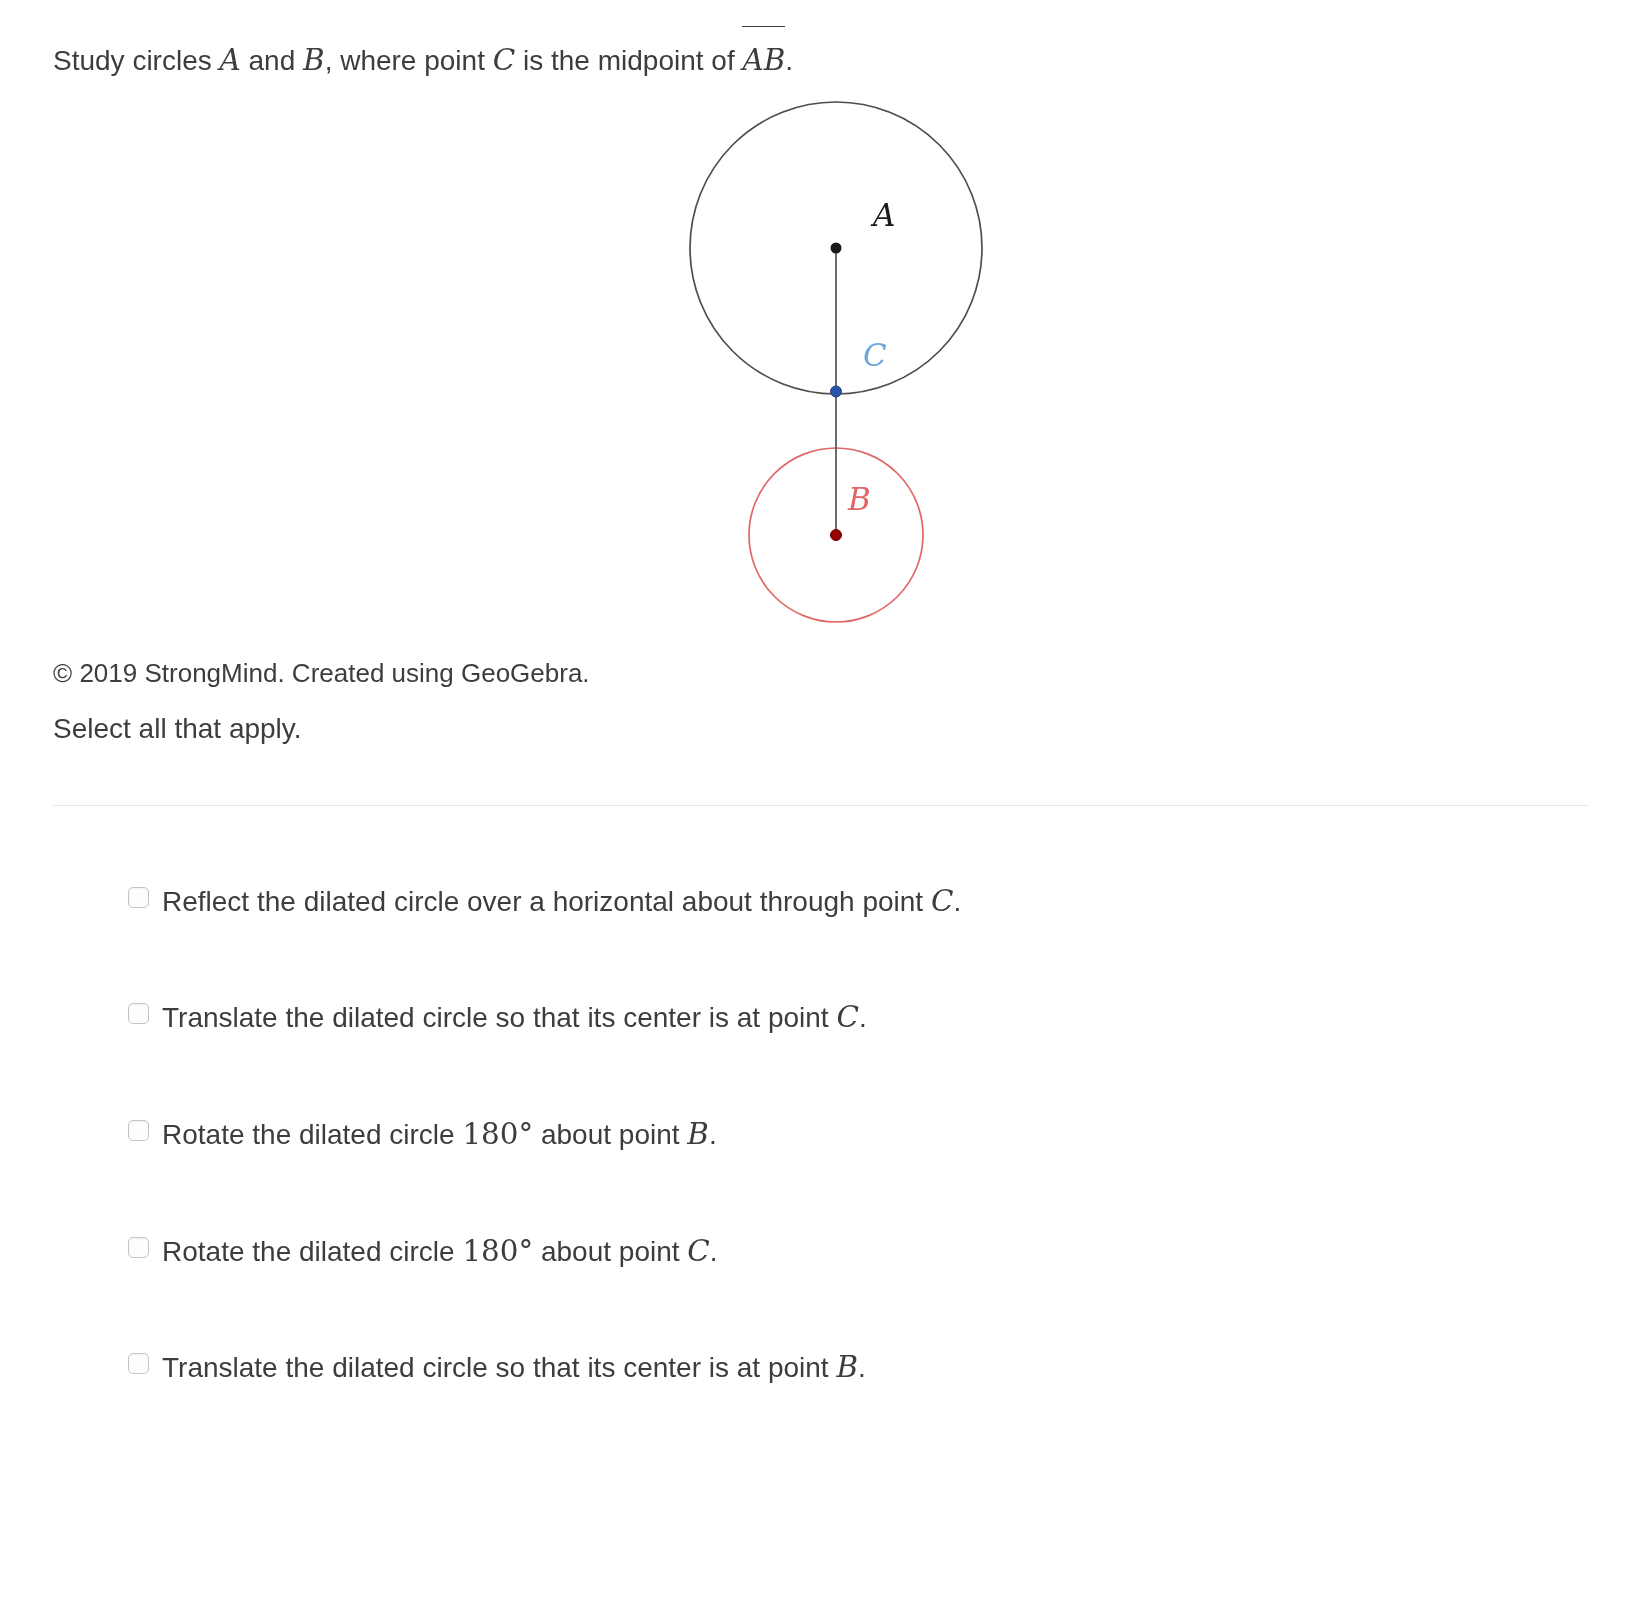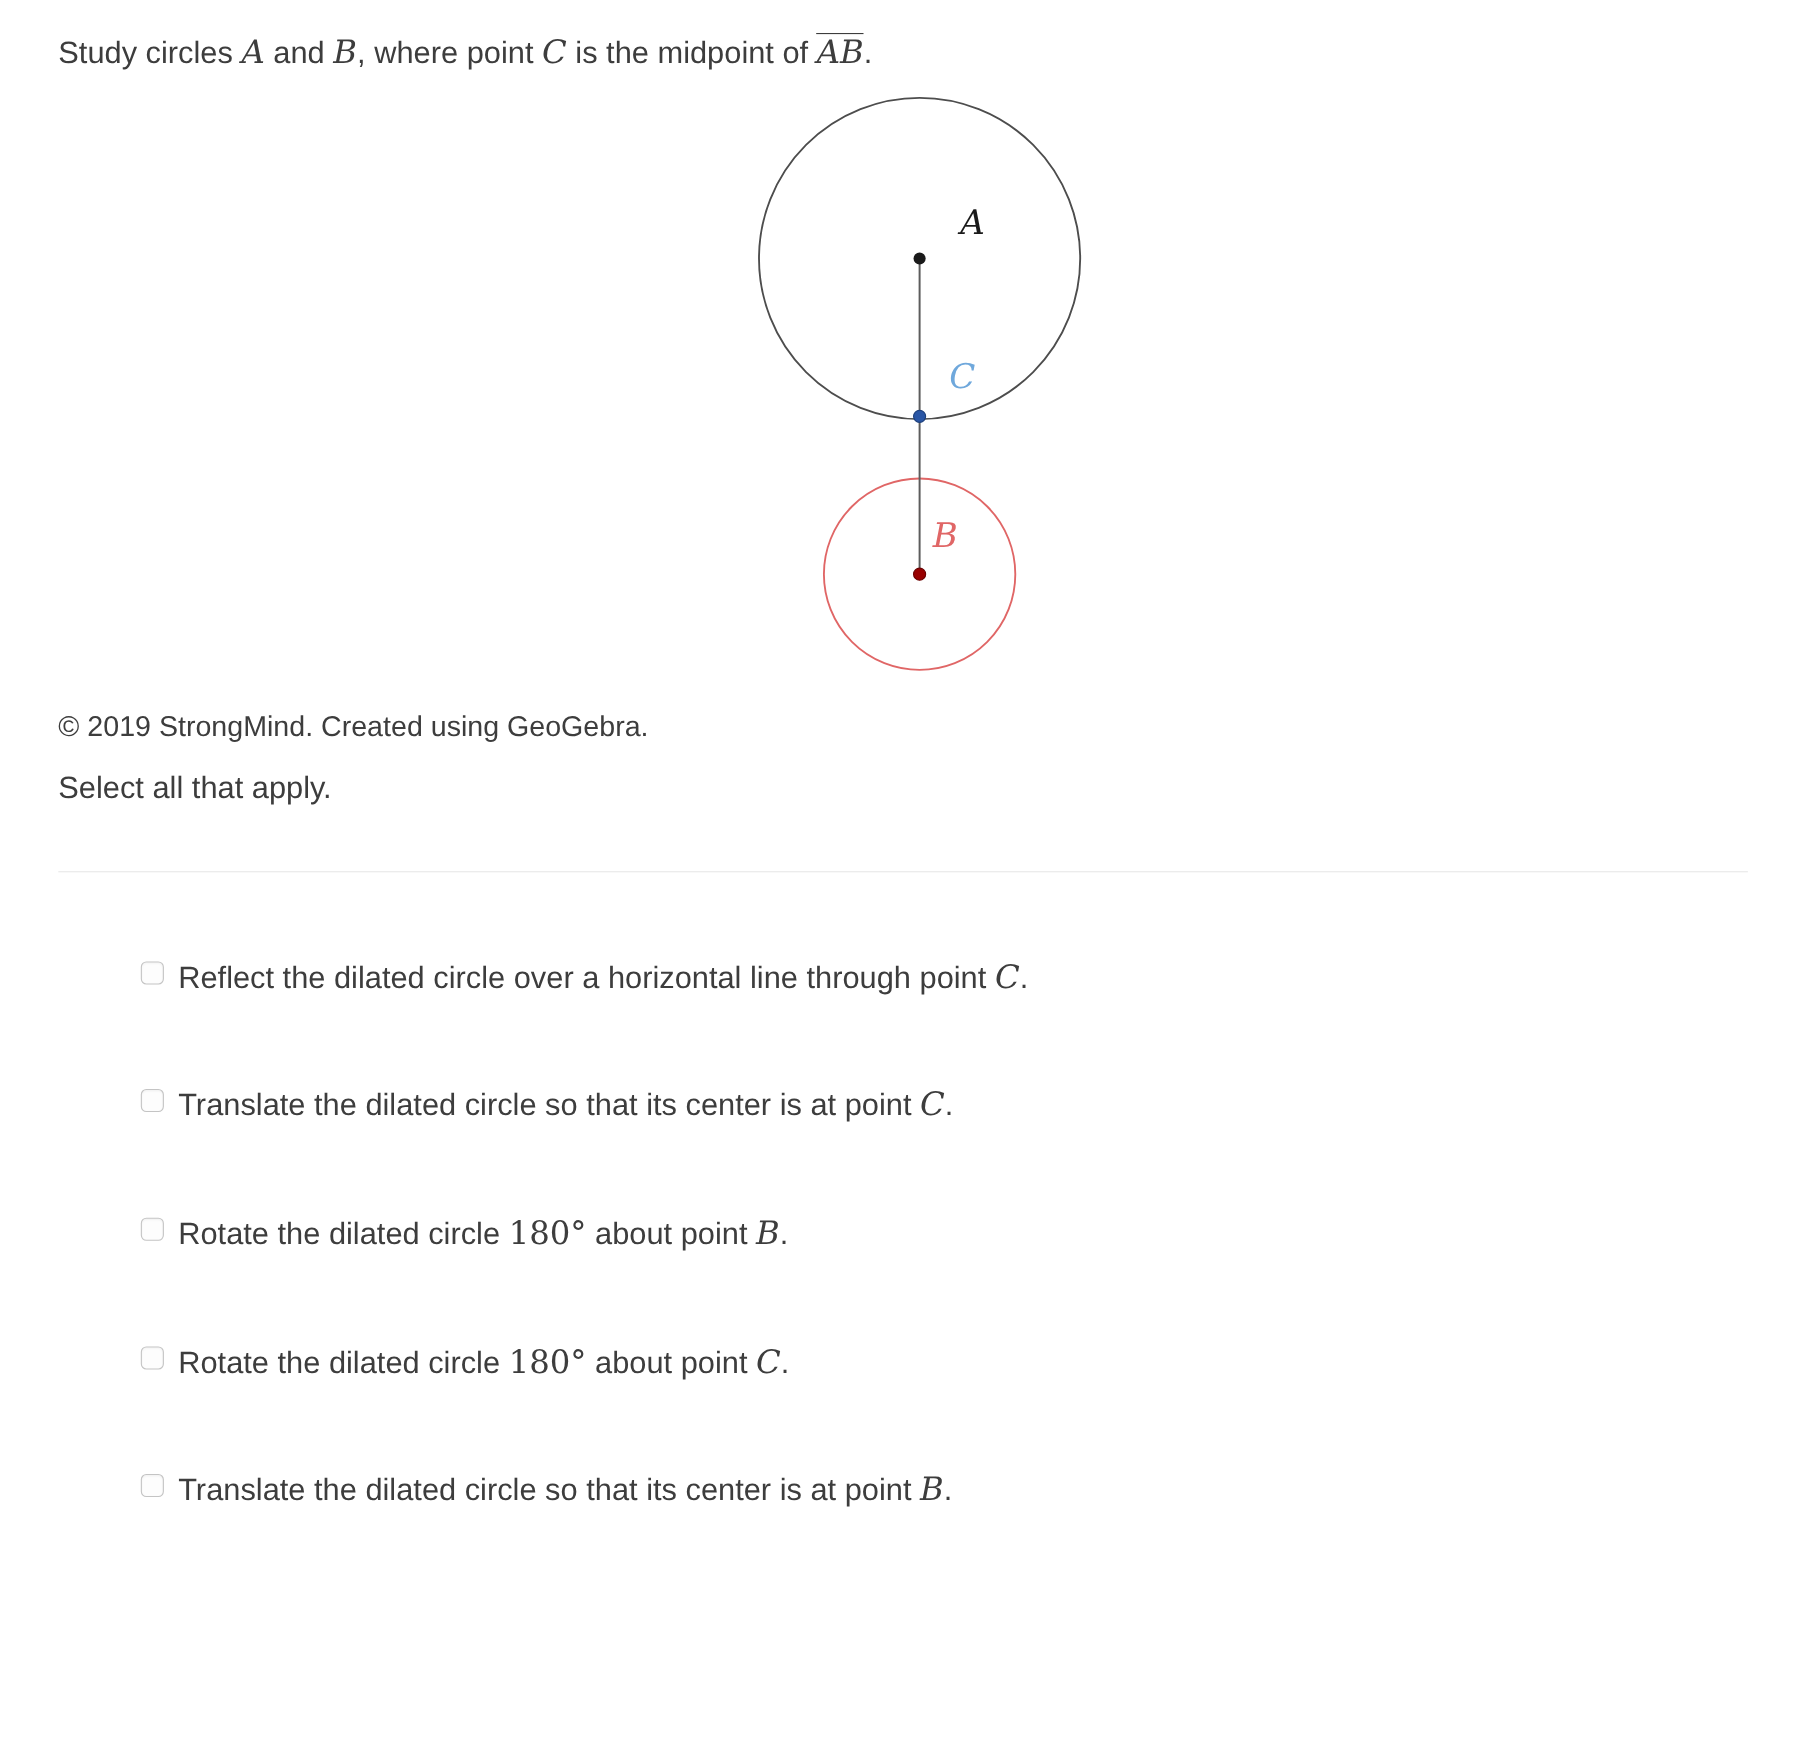--- a/index.html
+++ b/index.html
@@ -26,21 +26,21 @@
     font-size: 1.05em;
   }
   .math-num {
     font-family: "DejaVu Serif", "Liberation Serif", serif;
     font-style: normal;
     font-size: 1.05em;
   }
   .overline {
     display: inline-block;
     border-top: 1.5px solid #3d3d3d;
-    padding-top: 1px;
+    padding-top: 18px;
     line-height: 1.05;
   }
   .figure-wrap {
     margin-top: 16px;
     margin-left: 623px;
     width: 320px;
   }
   .figure-wrap svg { display: block; }
   .svg-math {
     font-family: "DejaVu Serif", "Liberation Serif", serif;
@@ -121,21 +121,21 @@
 
   <div class="select-prompt">Select all that apply.</div>
 
   <hr class="divider">
 
   <div class="options">
 
     <div class="option-row">
       <span class="checkbox"></span>
       <span class="option-label">
-        <span>Reflect the dilated circle over a horizontal line through point </span><span class="math">C</span><span>.</span>
+        <span>Reflect the dilated circle over a horizontal about through point </span><span class="math">C</span><span>.</span>
       </span>
     </div>
 
     <div class="option-row">
       <span class="checkbox"></span>
       <span class="option-label">
         <span>Translate the dilated circle so that its center is at point </span><span class="math">C</span><span>.</span>
       </span>
     </div>
 

